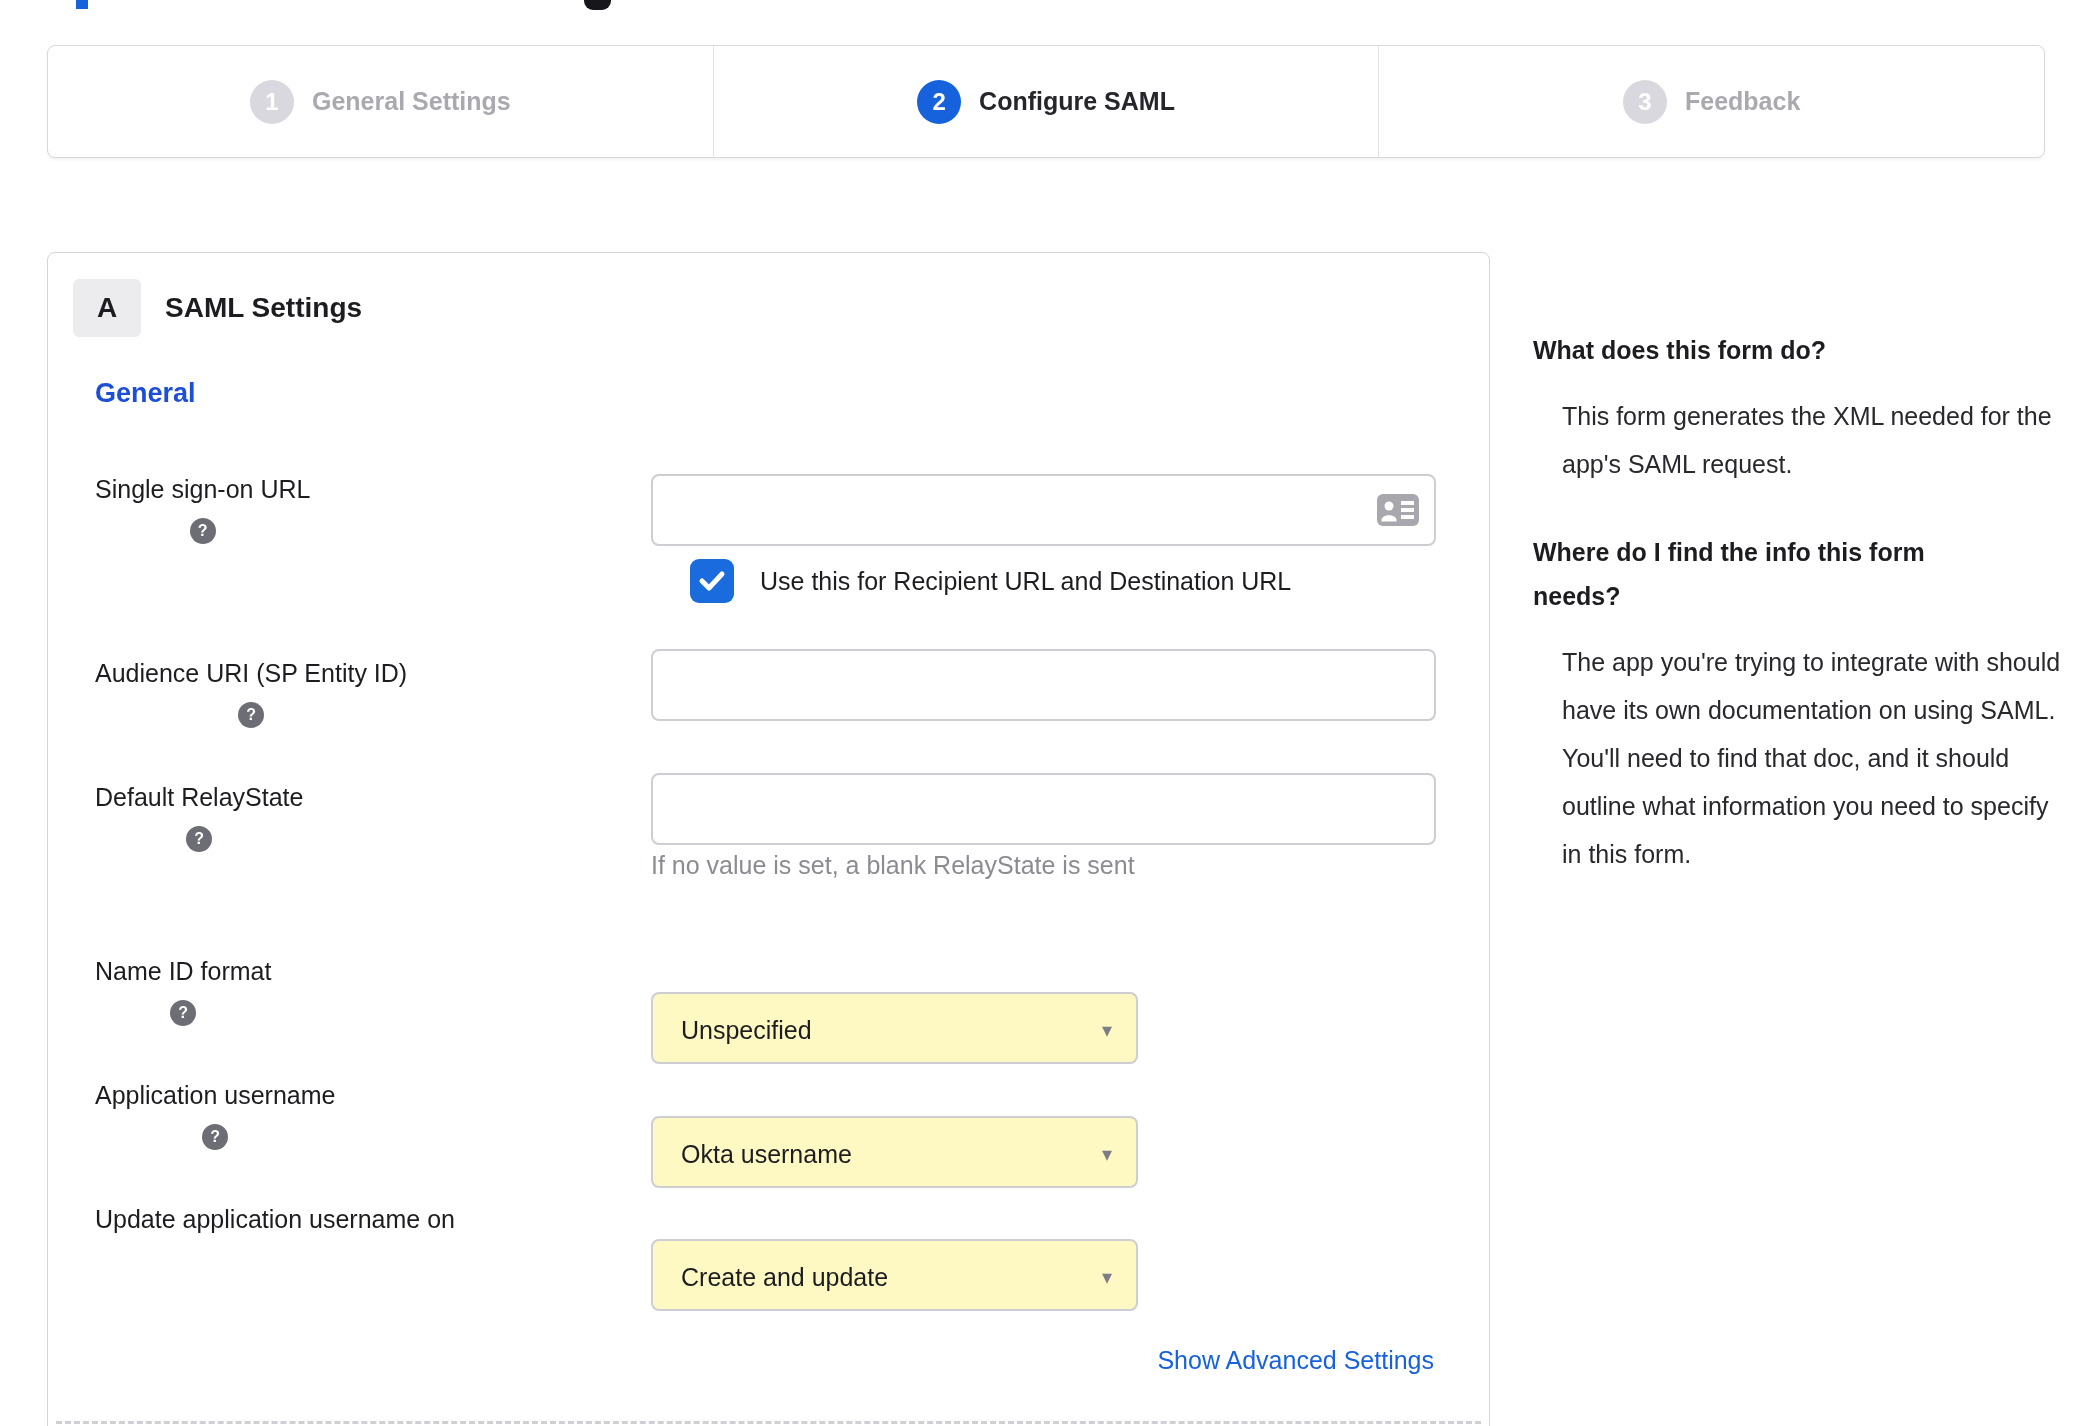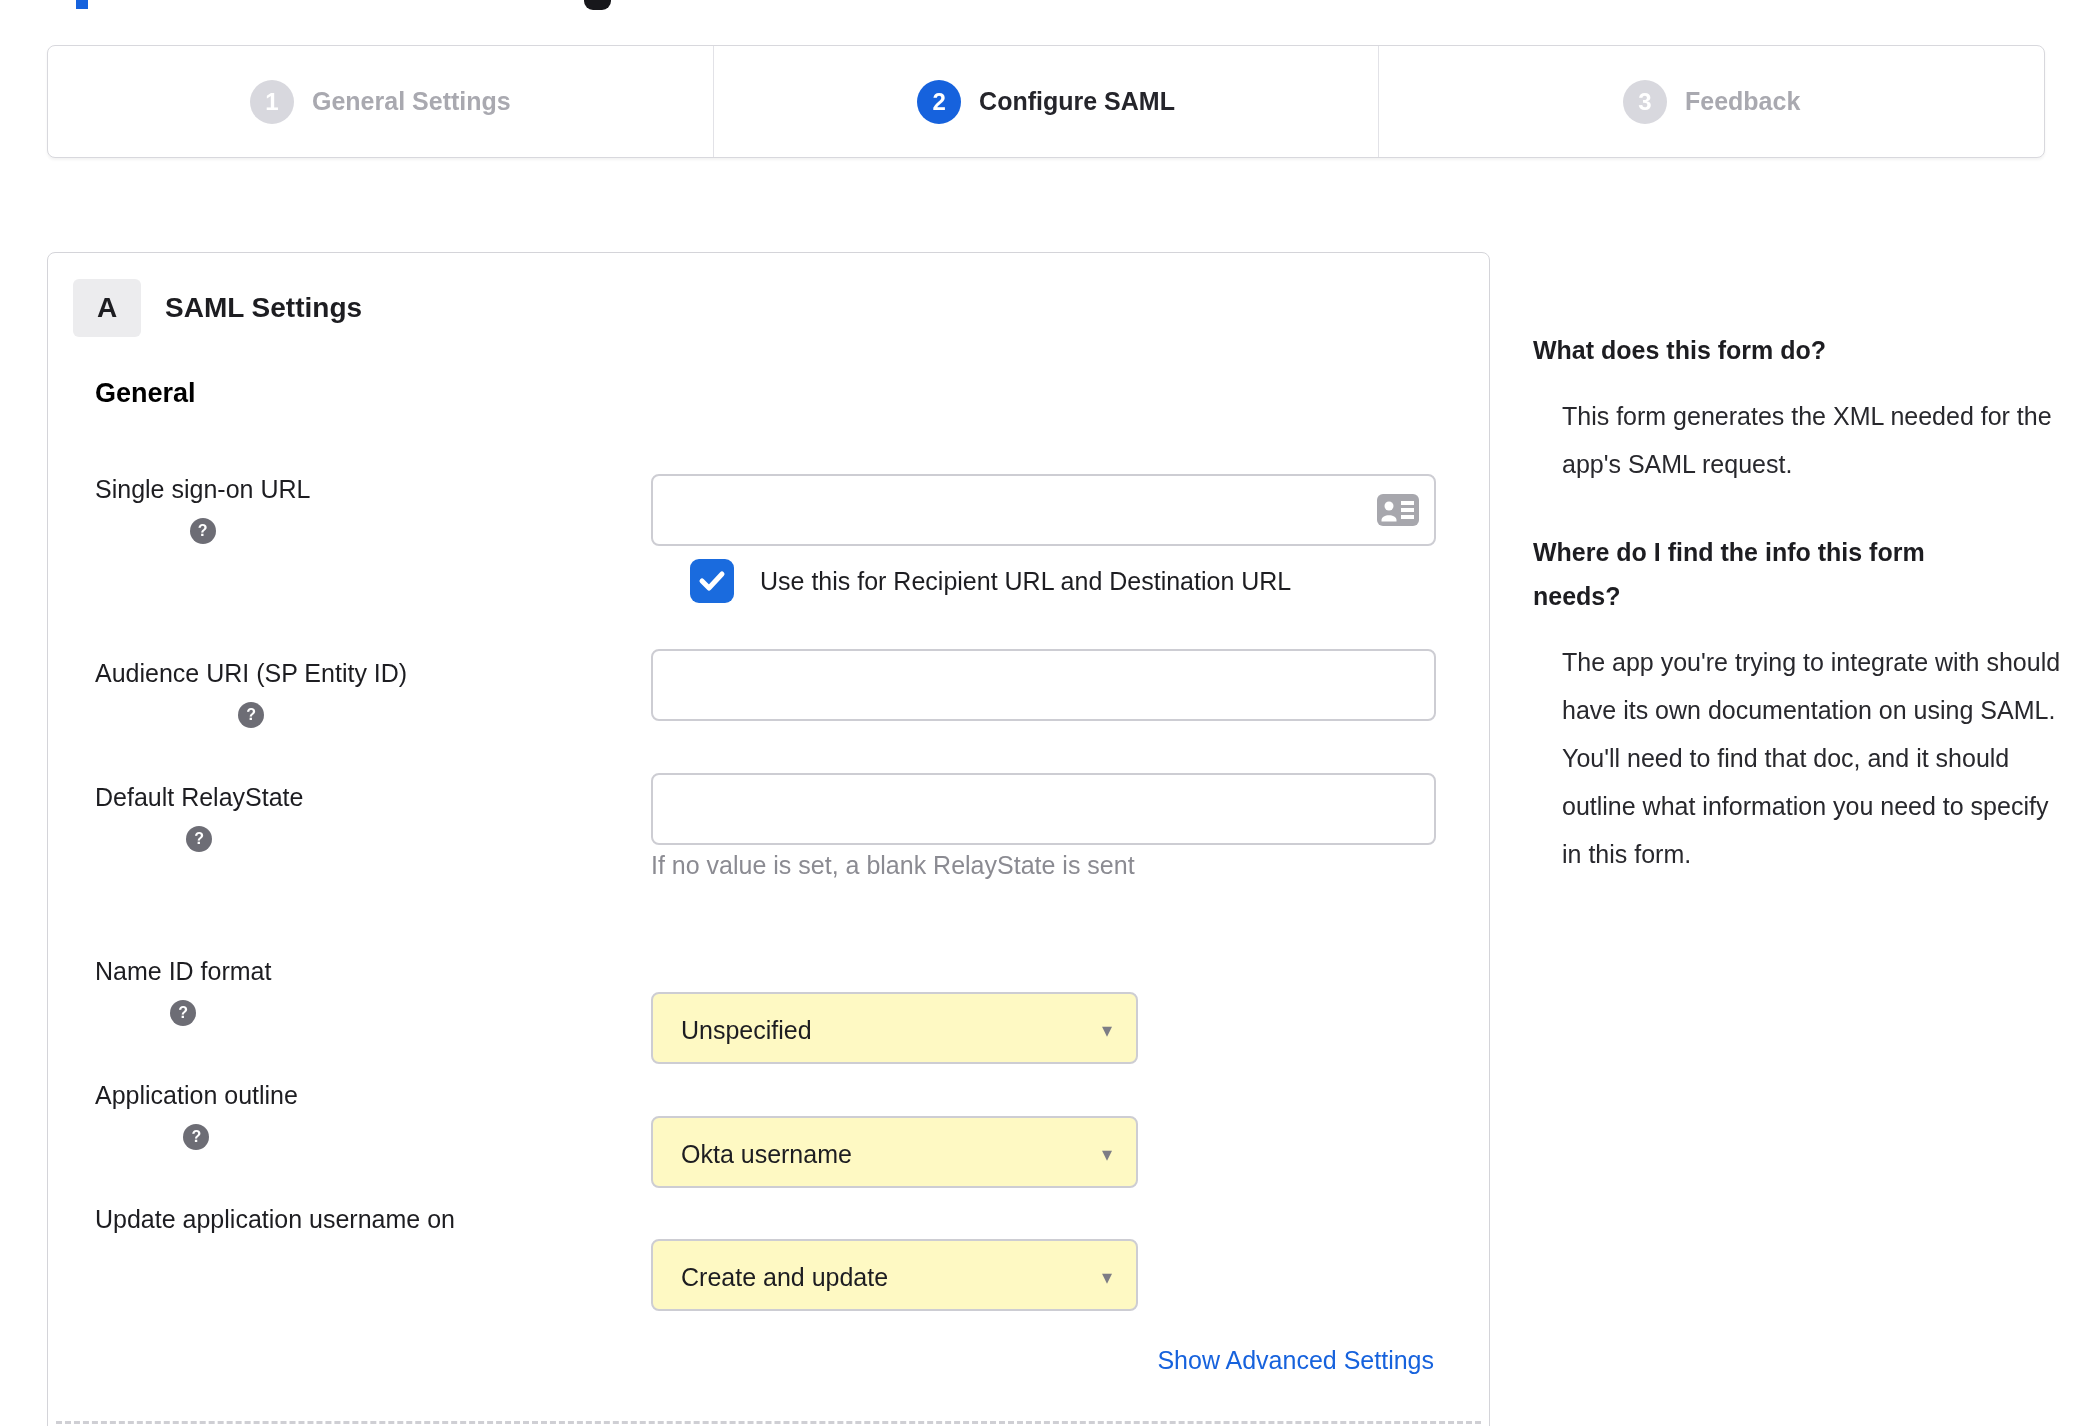--- a/index.html
+++ b/index.html
@@ -46,21 +46,21 @@
     background:#ececee; border-radius:6px;
     display:flex; align-items:center; justify-content:center;
     font-weight:bold; font-size:28px; color:#1d1d21;
   }
   .section-title {
     position:absolute; left:117px; top:26px; height:58px; line-height:58px;
     font-weight:bold; font-size:28px; color:#1d1d21;
   }
   .group-heading {
     position:absolute; left:47px; top:125px;
-    font-weight:bold; font-size:27px; color:#000000;
+    font-weight:bold; font-size:27px; color:#1d4ed8;
   }
 
   .field-label {
     position:absolute; left:47px; display:flex; align-items:center; gap:14px;
     font-size:25px; color:#1d1d21;flex-direction:column;
   }
   .help-icon {
     width:26px; height:26px; border-radius:50%; background:#6d6d75;
     color:#ffffff; font-size:16px; font-weight:bold;
     display:flex; align-items:center; justify-content:center; cursor:pointer;
@@ -181,21 +181,21 @@
     <div class="field-label" style="top:704px;">
       <span>Name ID format</span>
       <span class="help-icon">?</span>
     </div>
     <div class="select" style="top:696px;">
       <span>Unspecified</span>
       <span class="caret">▾</span>
     </div>
 
     <div class="field-label" style="top:828px;">
-      <span>Application outline</span>
+      <span>Application username</span>
       <span class="help-icon">?</span>
     </div>
     <div class="select" style="top:820px;">
       <span>Okta username</span>
       <span class="caret">▾</span>
     </div>
 
     <div class="field-label" style="top:952px;align-items:flex-end;">
       <span>Update application username on</span>
     </div>

